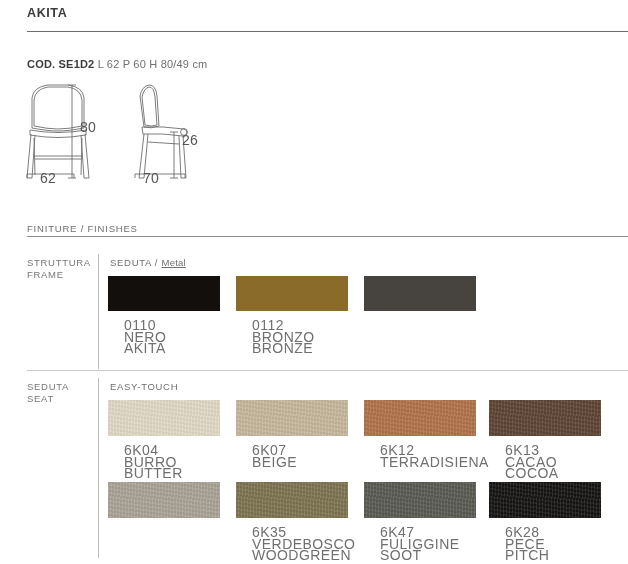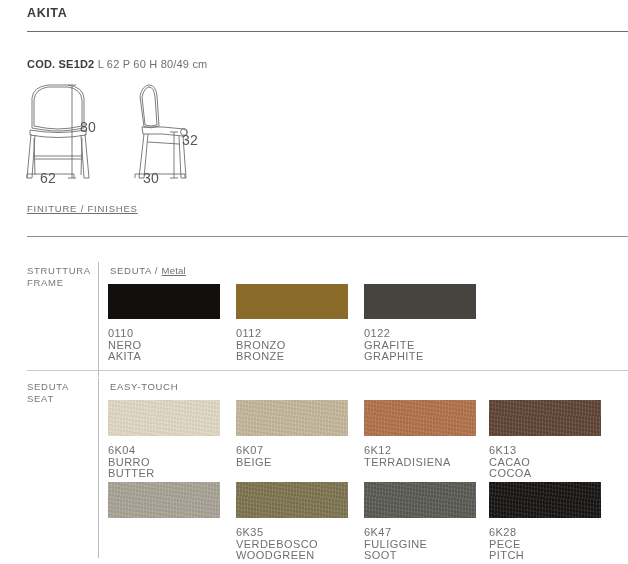--- a/index.html
+++ b/index.html
@@ -88,31 +88,31 @@
   .dim-w-side  { left: 143px; top: 170px; }
 
   
   .sec-head {
     position: absolute;
     left: 27px;
     font-size: 9.5px;
     letter-spacing: 0.8px;
     color: #6f6f6f;
   }
-  .sec-head-finiture { top: 203px; text-decoration: underline; }
+  .sec-head-finiture { top: 223px; }
   .rule-finiture {
     left: 27px;
     top: 236px;
     width: 601px;
     border-top-color: #8d8d8d;
   }
 
   
   .block { position: absolute; left: 0; width: 628px; }
-  .block-frame { top: 262px; height: 124px; }
+  .block-frame { top: 254px; height: 124px; }
   .block-seat  { top: 378px; height: 186px; }
 
   .block-label {
     position: absolute;
     left: 27px;
     top: 3px;
     font-size: 9.5px;
     line-height: 12px;
     letter-spacing: 0.7px;
     color: #777;
@@ -167,25 +167,26 @@
         rgba(0,0,0,0.05) 3px),
       repeating-linear-gradient(8deg,
         rgba(255,255,255,0.10) 0px,
         rgba(255,255,255,0.10) 2px,
         rgba(0,0,0,0.06) 2px,
         rgba(0,0,0,0.06) 4px);
   }
   .chip-taller { height: 36px; }
   .cap {
     margin-top: 9px;
-    font-size: 11px;
+    font-size: 14px;
     line-height: 11.5px;
     letter-spacing: 0.45px;
     color: #6f6f6f;
     white-space: nowrap;
+    margin-left: 16px;
   }
   .cap div { white-space: nowrap; }
 
   .rule-frame-bottom {
     left: 27px;
     top: 370px;
     width: 601px;
     border-top-color: #c9c9c9;
   }
 </style>
@@ -252,23 +253,23 @@
         <path d="M27 92 L27 96"></path>
         <path d="M74 92 L74 96"></path>
         <path d="M135 92 L185 92"></path>
         <path d="M135 92 L135 96"></path>
         <path d="M185 92 L185 96"></path>
       </g>
     </svg>
   </div>
 
   <div class="dim-label dim-h-front">80</div>
-  <div class="dim-label dim-h-side">32</div>
+  <div class="dim-label dim-h-side">26</div>
   <div class="dim-label dim-w-front">62</div>
-  <div class="dim-label dim-w-side">30</div>
+  <div class="dim-label dim-w-side">70</div>
 
   <div class="sec-head sec-head-finiture">FINITURE / FINISHES</div>
   <div class="rule rule-finiture"></div>
 
   <div class="block block-frame">
     <div class="block-label">
       <div>STRUTTURA</div>
       <div>FRAME</div>
     </div>
     <div class="divider divider-frame"></div>
@@ -289,25 +290,20 @@
         <div class="sitem" style="left:128px">
           <div class="chip" style="background: rgb(138, 107, 42);"></div>
           <div class="cap">
             <div>0112</div>
             <div>BRONZO</div>
             <div>BRONZE</div>
           </div>
         </div>
         <div class="sitem" style="left:256px">
           <div class="chip" style="background: rgb(71, 68, 64);"></div>
-          <div class="cap">
-            <div>0122</div>
-            <div>GRAFITE</div>
-            <div>GRAPHITE</div>
-          </div>
         </div>
       </div>
     </div>
   </div>
 
   <div class="rule-thin rule-frame-bottom"></div>
 
   <div class="block block-seat">
     <div class="block-label">
       <div>SEDUTA</div>

